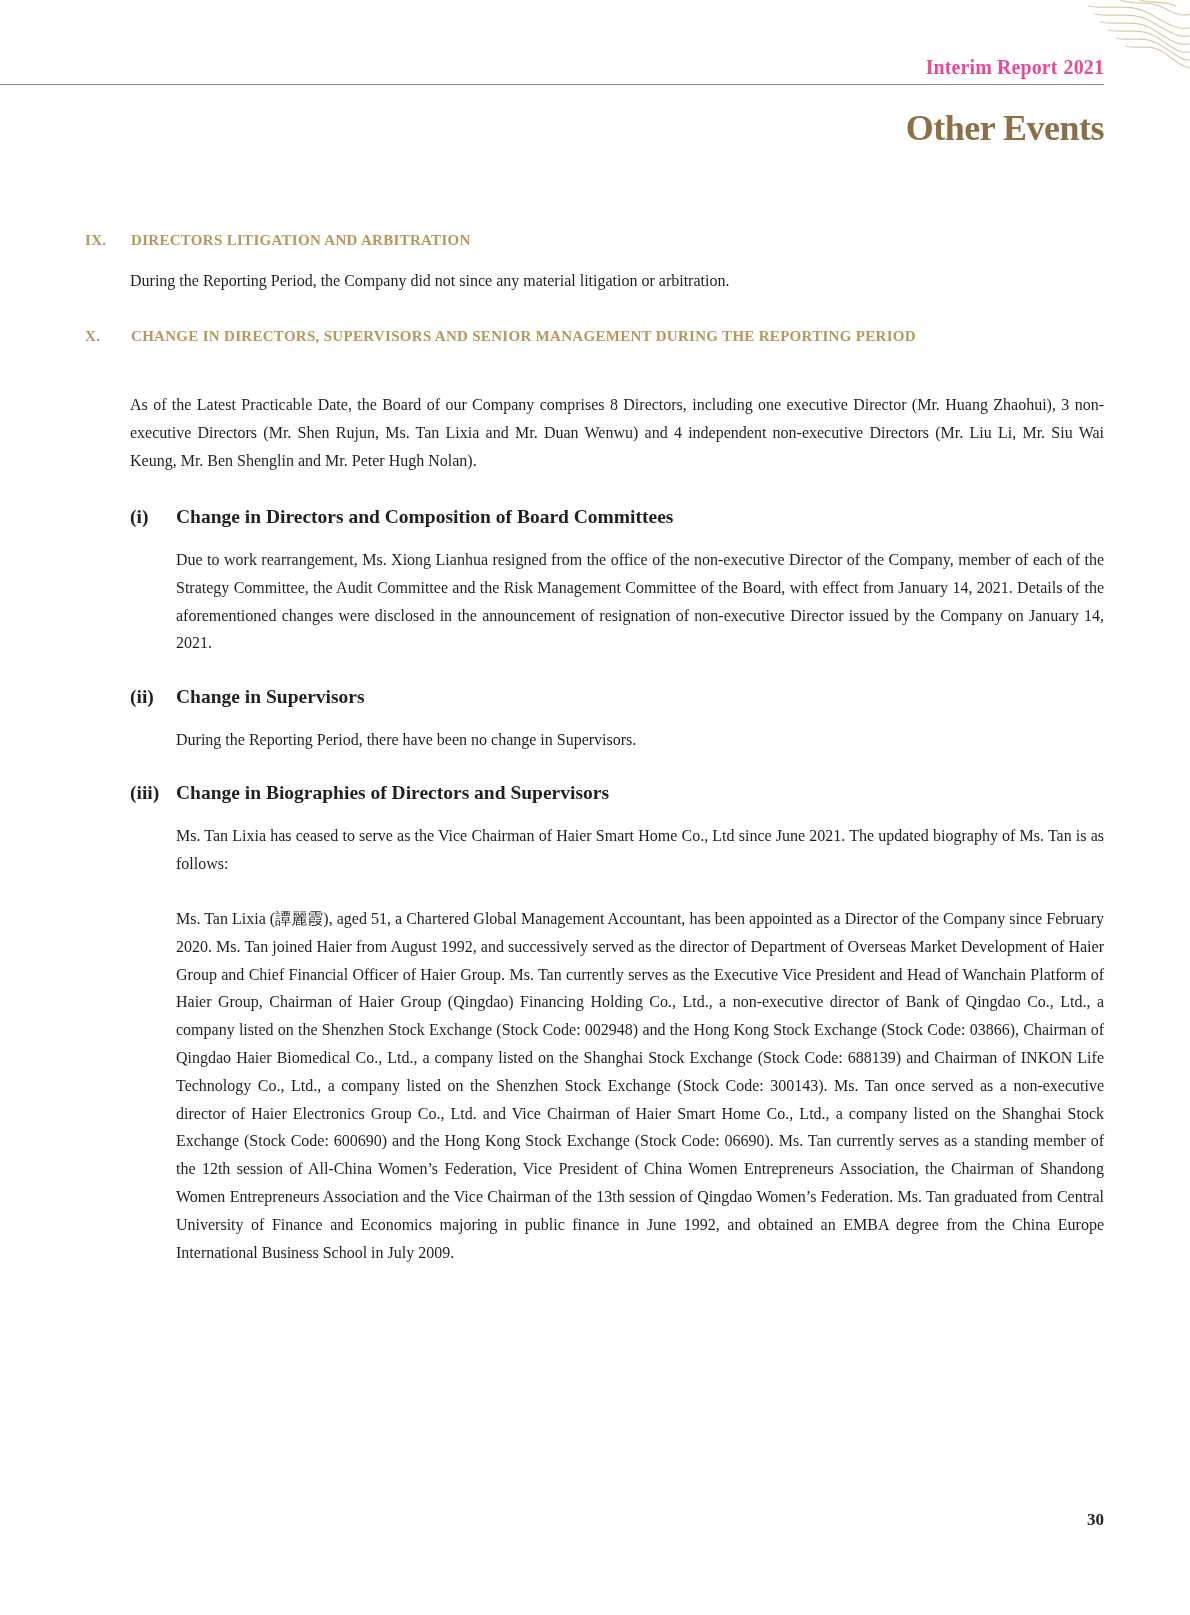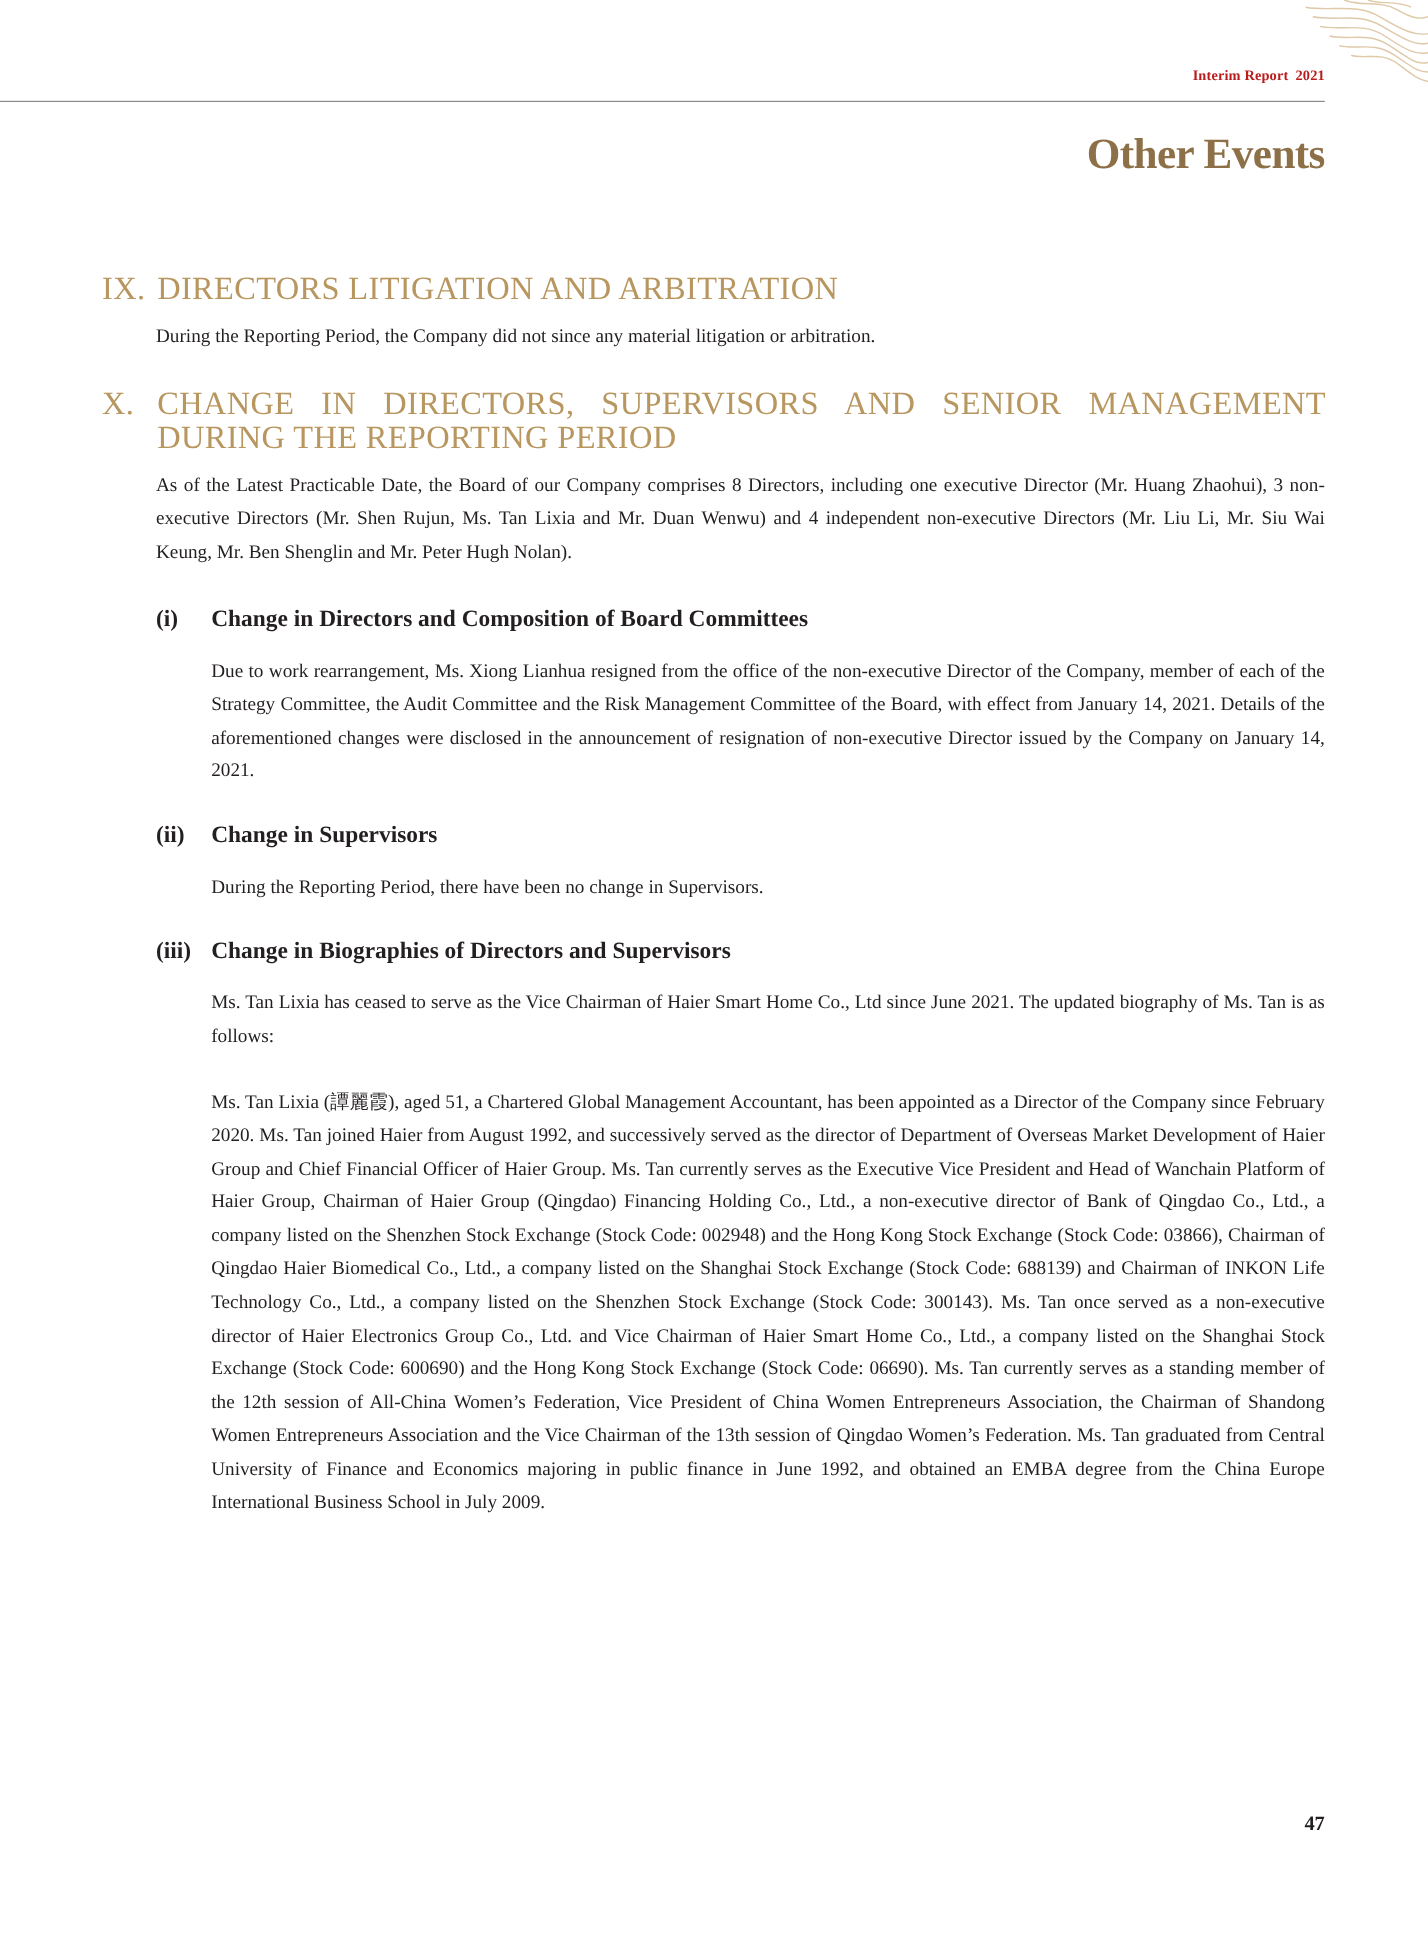--- a/index.html
+++ b/index.html
@@ -1,25 +1,25 @@
 <!DOCTYPE html>
 <html><head>
 <meta charset="utf-8">
 <style>
   html, body { margin: 0; padding: 0; background: #ffffff; }
   body { width: 1190px; height: 1615px; position: relative; overflow: hidden;
          font-family: "Liberation Serif", "DejaVu Serif", serif; color: #231f20; }
   .corner-art { position: absolute; right: 0; top: 0; width: 110px; height: 72px; }
-  .running-head { position: absolute; right: 86px; top: 56px; font-size: 12px; font-weight: bold; color: #b91c1c; letter-spacing: 0.1px; }
+  .running-head { position: absolute; right: 86px; top: 56px; font-size: 20px; font-weight: bold; color: #ec4899; letter-spacing: 0.1px; }
   .running-head .year { margin-left: 6px; }
   .header-rule { position: absolute; left: 0; top: 84px; width: 1104px; height: 1px; background: #8a8a8a; }
   .page-title { position: absolute; right: 86px; top: 110px; font-size: 36px; font-weight: bold; color: #8e7048; letter-spacing: -0.5px; line-height: 1; }
 
-  .sec-head { position: absolute; left: 85px; width: 1020px; color: #b8965f; font-weight: normal;
-              font-size: 27px; line-height: 28px; letter-spacing: 0.3px; }
+  .sec-head { position: absolute; left: 85px; width: 1020px; color: #b8965f; font-weight: bold;
+              font-size: 15px; line-height: 28px; letter-spacing: 0.3px; }
   .sec-head .num { position: absolute; left: 0; top: 0; }
   .sec-head .txt { display: block; margin-left: 46px; text-align: justify; text-align-last: left; }
 
   .body-text { position: absolute; font-size: 16px; line-height: 27.8px; text-align: justify; color: #231f20; }
   .b1 { left: 130px; width: 974px; }
   .b2 { left: 176px; width: 928px; }
 
   .sub-head { position: absolute; left: 130px; width: 974px; font-size: 19.5px; font-weight: bold; color: #231f20; line-height: 26px; }
   .sub-head .num { position: absolute; left: 0; top: 0; }
   .sub-head .txt { display: block; margin-left: 46px; }
@@ -72,13 +72,13 @@
 </div>
 <div class="body-text b2" style="top:726px;">During the Reporting Period, there have been no change in Supervisors.</div>
 
 <div class="sub-head" style="top:780px;">
   <span class="num">(iii)</span>
   <span class="txt">Change in Biographies of Directors and Supervisors</span>
 </div>
 <div class="body-text b2" style="top:822px;">Ms. Tan Lixia has ceased to serve as the Vice Chairman of Haier Smart Home Co., Ltd since June 2021. The updated biography of Ms. Tan is as follows:</div>
 <div class="body-text b2" style="top:905px;">Ms. Tan Lixia (譚麗霞), aged 51, a Chartered Global Management Accountant, has been appointed as a Director of the Company since February 2020. Ms. Tan joined Haier from August 1992, and successively served as the director of Department of Overseas Market Development of Haier Group and Chief Financial Officer of Haier Group. Ms. Tan currently serves as the Executive Vice President and Head of Wanchain Platform of Haier Group, Chairman of Haier Group (Qingdao) Financing Holding Co., Ltd., a non-executive director of Bank of Qingdao Co., Ltd., a company listed on the Shenzhen Stock Exchange (Stock Code: 002948) and the Hong Kong Stock Exchange (Stock Code: 03866), Chairman of Qingdao Haier Biomedical Co., Ltd., a company listed on the Shanghai Stock Exchange (Stock Code: 688139) and Chairman of INKON Life Technology Co., Ltd., a company listed on the Shenzhen Stock Exchange (Stock Code: 300143). Ms. Tan once served as a non-executive director of Haier Electronics Group Co., Ltd. and Vice Chairman of Haier Smart Home Co., Ltd., a company listed on the Shanghai Stock Exchange (Stock Code: 600690) and the Hong Kong Stock Exchange (Stock Code: 06690). Ms. Tan currently serves as a standing member of the 12th session of All-China Women’s Federation, Vice President of China Women Entrepreneurs Association, the Chairman of Shandong Women Entrepreneurs Association and the Vice Chairman of the 13th session of Qingdao Women’s Federation. Ms. Tan graduated from Central University of Finance and Economics majoring in public finance in June 1992, and obtained an EMBA degree from the China Europe International Business School in July 2009.</div>
 
-<div class="page-number">47</div>
+<div class="page-number">30</div>
 
 </body></html>

